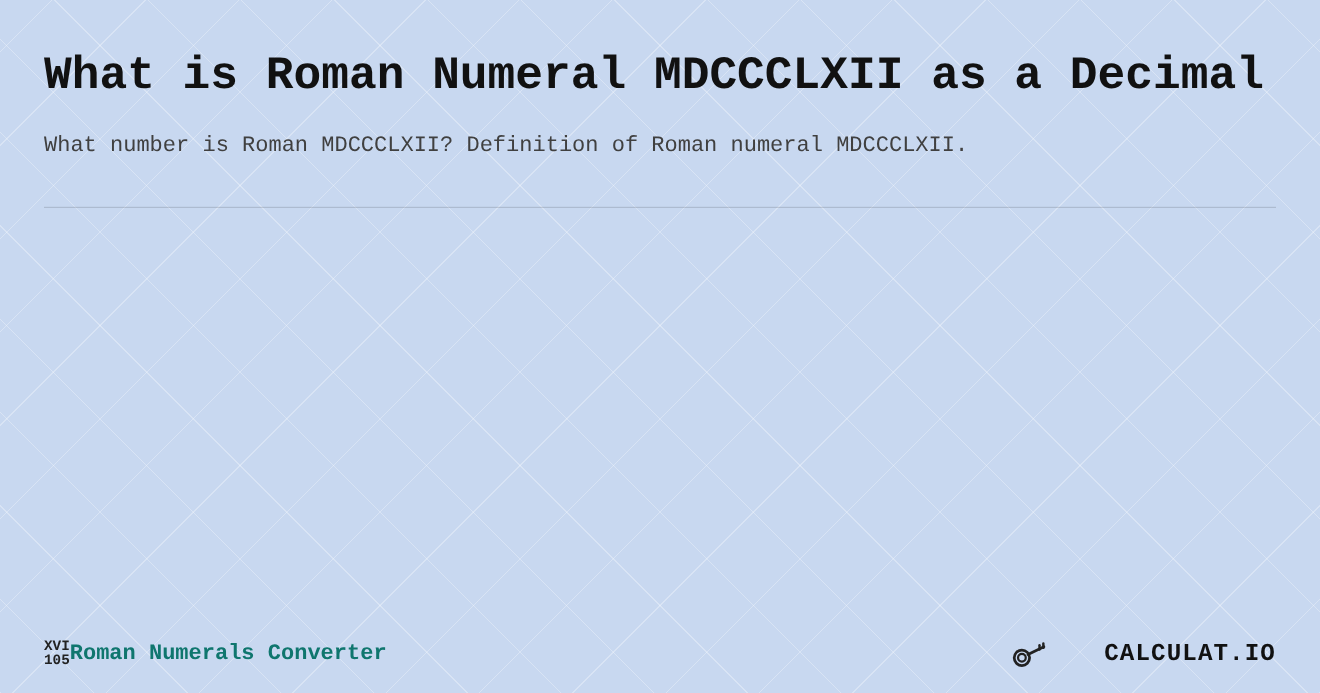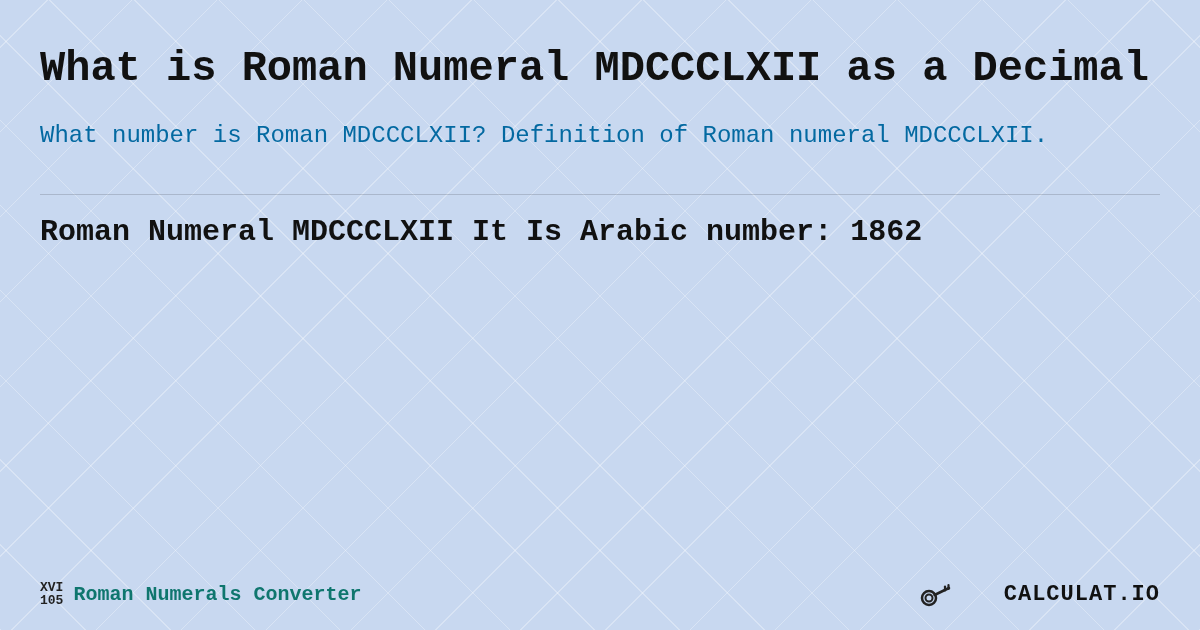--- a/index.html
+++ b/index.html
@@ -46,22 +46,22 @@
       font-family: 'Courier New', Courier, monospace;
       font-weight: bold;
       font-size: 42px;
       line-height: 1.2;
       color: #111;
       margin-bottom: 24px;
     }
 
     .subtitle {
       font-family: 'Courier New', Courier, monospace;
-      font-size: 24px;
-      color: #0369a1;
+      font-size: 20px;
+      color: #404040;
       line-height: 1.5;
       margin-bottom: 40px;
     }
 
     .section-heading {
       font-family: 'Courier New', Courier, monospace;
       font-weight: bold;
       font-size: 30px;
       color: #111;
       line-height: 1.3;
@@ -74,21 +74,20 @@
       left: 40px;
       right: 40px;
       display: flex;
       align-items: center;
       justify-content: space-between;
     }
 
     .footer-left {
       display: flex;
       align-items: center;
-      gap: 10px;
     }
 
     .roman-icon {
       display: flex;
       flex-direction: column;
       align-items: center;
       line-height: 1;
     }
 
     .roman-icon .top {
@@ -151,21 +150,20 @@
 <div class="bg-pattern"></div>
 
 <div class="content">
 
   <h1 class="main-title">What is Roman Numeral MDCCCLXII as a Decimal</h1>
 
   <p class="subtitle">What number is Roman MDCCCLXII? Definition of Roman numeral MDCCCLXII.</p>
 
   <div class="divider-line"></div>
 
-  <h2 class="section-heading">Roman Numeral MDCCCLXII It Is  Arabic number: 1862</h2>
 
 </div>
 
 <div class="footer">
   <div class="footer-left">
     <div class="roman-icon">
       <span class="top">XVI</span>
       <span class="bottom">105</span>
     </div>
     <span class="footer-site-name">Roman Numerals Converter</span>

